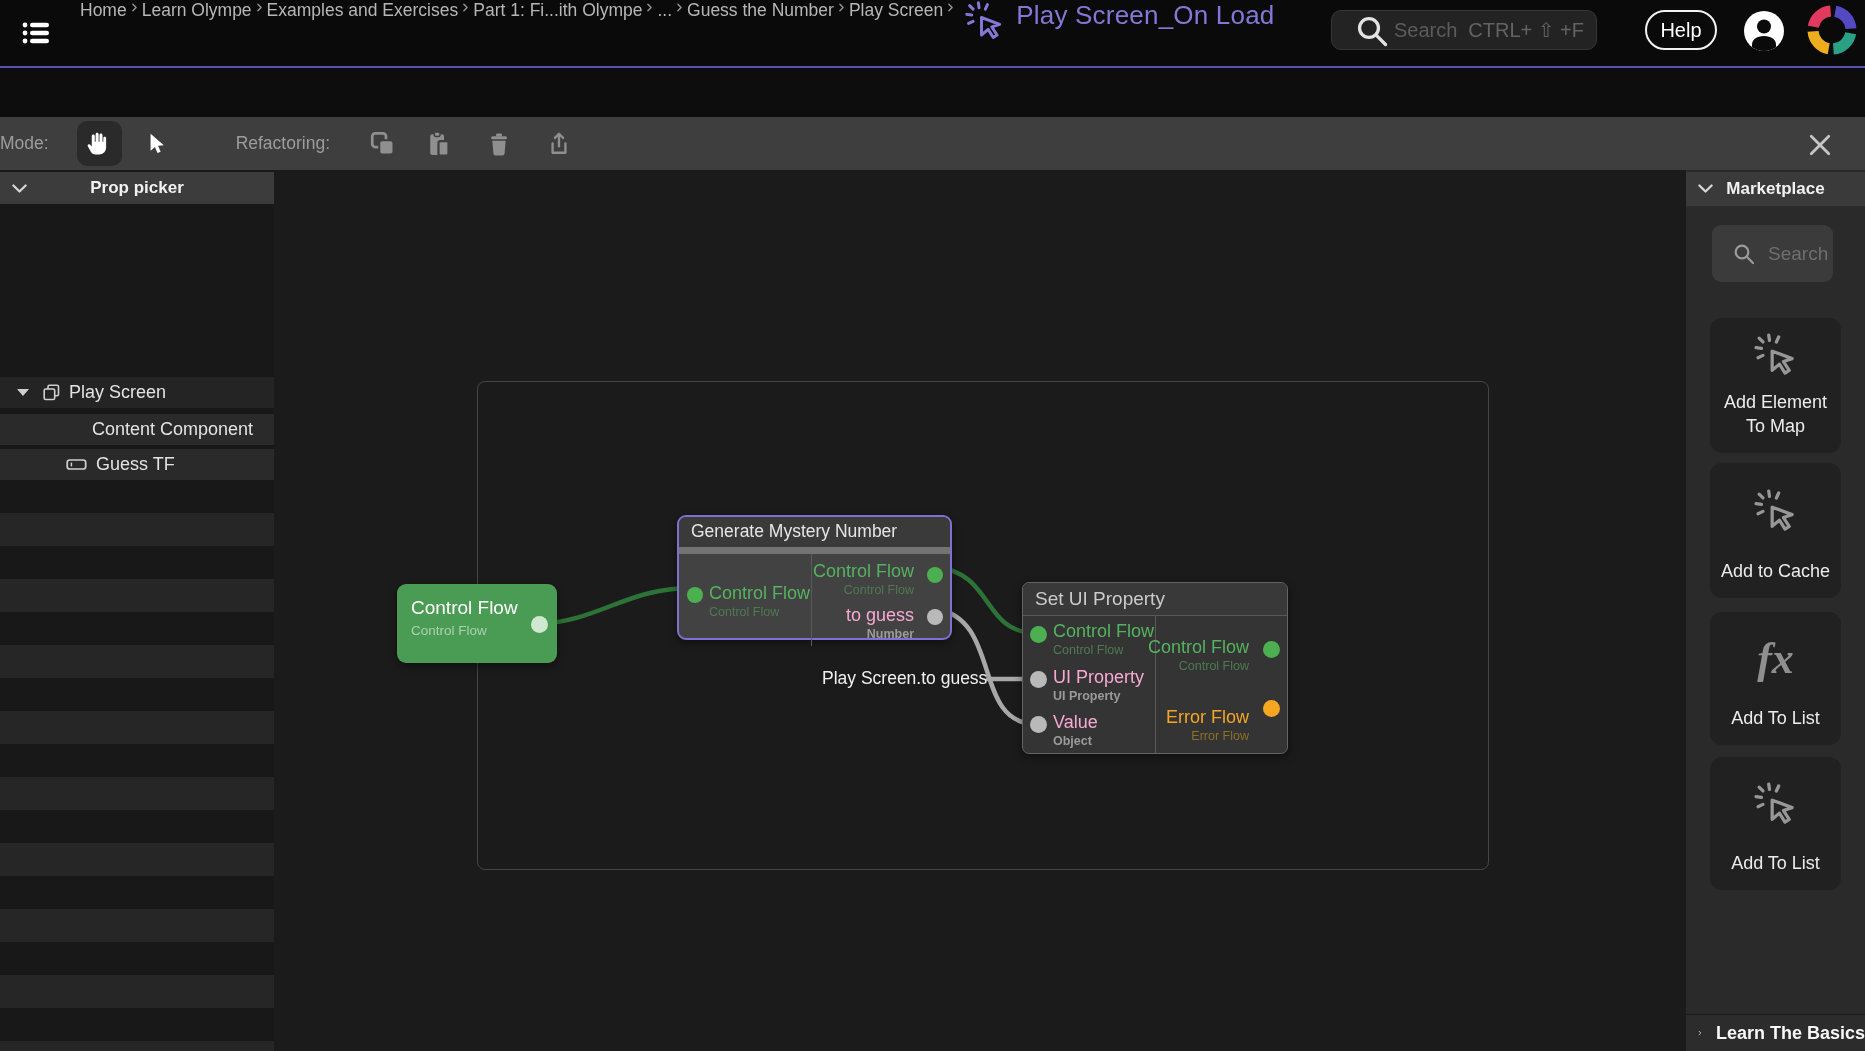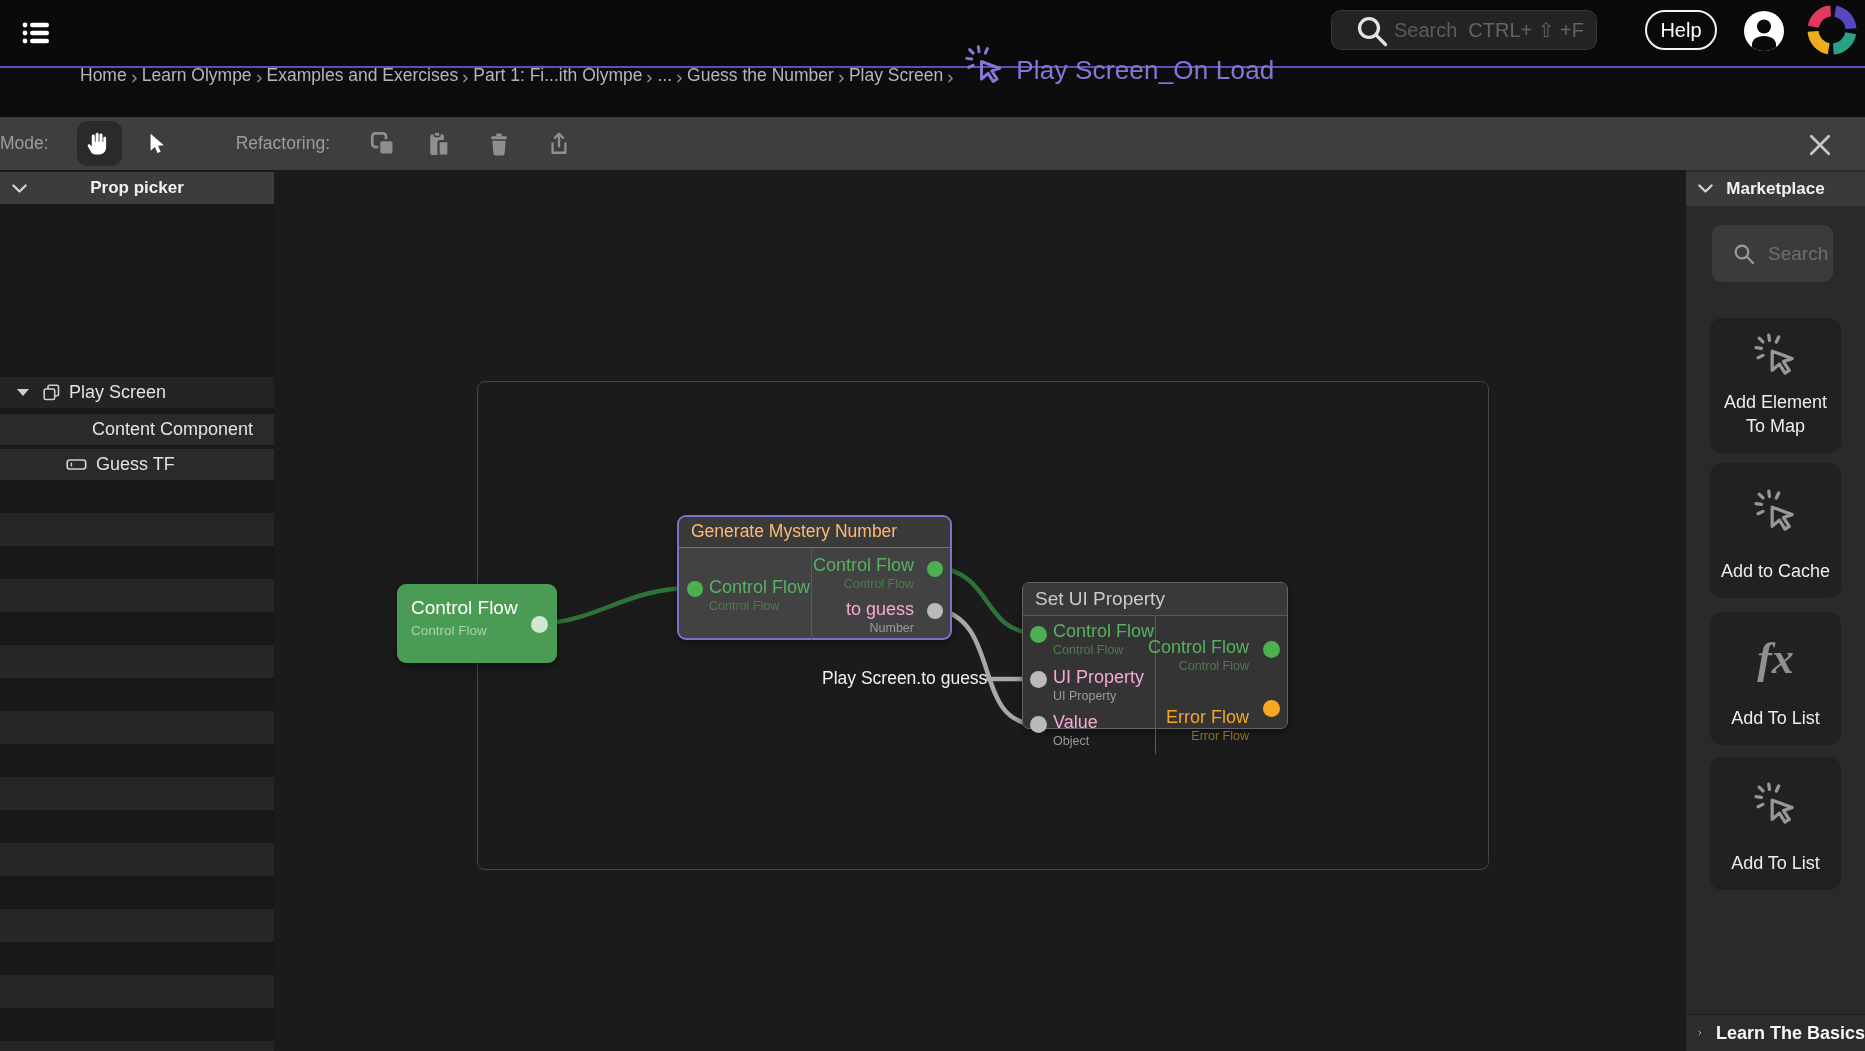--- a/index.html
+++ b/index.html
@@ -9,21 +9,21 @@
     -webkit-font-smoothing:antialiased;
   }
   svg{display:block}
   .hidden-defs{position:absolute;width:0;height:0;overflow:hidden}
 
   
   #topbar{position:absolute;left:0;top:0;width:100%;height:66px;background:#0a0a0b;
           border-bottom:2px solid var(--topbar_underline,#5a4fb8);}
   #hamburger{position:absolute;left:14px;top:13px;width:44px;height:40px;display:flex;
              align-items:center;justify-content:center;cursor:pointer;background:none;border:none;}
-  .crumbs{position:absolute;left:80px;top:0;height:86px;display:flex;align-items:flex-end;
+  .crumbs{position:absolute;left:80px;top:0;height:86px;display:flex;align-items:flex-start;
           gap:2px;z-index:2;white-space:nowrap;}
   .crumb{color:#b6b6b6;font-size:17.5px;cursor:pointer;}
   .sep{width:11px;height:15px;color:#979797;}
   .page-icon{width:42px;height:42px;color:var(--accent_purple,#8478d6);margin-left:6px;}
   .page-title{color:var(--accent_purple,#8478d6);font-size:26px;font-weight:500;margin-left:8px;letter-spacing:.2px;}
 
   #searchbox{position:absolute;left:1331px;top:10px;width:266px;height:40px;background:#232324;
              border:1px solid #363636;border-radius:10px;z-index:1;box-sizing:border-box;}
   #search-input{position:absolute;left:0;top:0;width:100%;height:100%;box-sizing:border-box;background:transparent;
                 border:none;outline:none;padding:0 106px 0 62px;font-family:"Liberation Sans",sans-serif;
@@ -82,48 +82,48 @@
 
   .node{position:absolute;z-index:2;box-sizing:border-box;box-shadow:0 3px 8px rgba(0,0,0,.45);}
   .port{position:absolute;border-radius:50%;cursor:crosshair;}
 
   #node-start{left:397px;top:584px;width:160px;height:79px;background:var(--node_green,#4a9b53);
               border-radius:9px;cursor:grab;}
   #node-start .n-title{position:absolute;left:14px;top:13px;font-size:19px;font-weight:500;color:#ffffff;}
   #node-start .n-sub{position:absolute;left:14px;top:39px;font-size:13.5px;color:#abd2af;}
   #node-start .port-out{right:9px;top:32px;width:17px;height:17px;background:#cfe8d0;}
 
-  .gnode-hdr{height:30px;line-height:29px;background:#3a3a3a;border-bottom:1px solid #737373;
-             color:#fdba74;font-size:17.5px;padding-left:12px;border-radius:7px 7px 0 0;}
+  .gnode-hdr{height:30px;line-height:29px;background:#3a3a3a;border-bottom:7px solid #737373;
+             color:#e5e5e5;font-size:17.5px;padding-left:12px;border-radius:7px 7px 0 0;}
   .node-body{position:relative;}
   .vdiv{position:absolute;top:0;bottom:0;width:1px;background:#5a5a5a;}
   .lbl-green{color:var(--green_label,#55b35f);}
   .sub-green{color:#4e7a52;}
   .lbl-white{color:#f9a8d4;}
-  .sub-gray{color:#9a9a9a;}
+  .sub-gray{color:#9a9a9a;font-weight:bold;}
   .lbl-orange{color:var(--error_orange,#f5a623);}
   .sub-orange{color:#8d7026;}
   .p-lbl{font-size:18px;line-height:18px;}
   .p-sub{font-size:12.5px;line-height:13px;margin-top:4px;}
   .dot-green{background:#4caf50;}
   .dot-gray{background:#b9b9b9;}
   .dot-orange{background:var(--error_orange,#f5a623);}
 
   #node-generate{left:677px;top:515px;width:275px;height:125px;background:#424242;
                  border:2px solid var(--selected_node_border,#7e71d1);border-radius:9px;cursor:grab;}
   #node-generate .node-body{height:92px;}
   #node-generate .vdiv{left:132px;}
   #gen-in1{position:absolute;left:30px;top:30px;}
   #gen-in1-dot{left:8px;top:33px;width:16px;height:16px;}
   #gen-out1{position:absolute;right:36px;top:8px;text-align:right;}
   #gen-out1-dot{right:7px;top:13px;width:16px;height:16px;}
   #gen-out2{position:absolute;right:36px;top:52px;text-align:right;}
   #gen-out2-dot{right:7px;top:55px;width:16px;height:16px;}
 
-  #node-setui{left:1022px;top:582px;width:266px;height:147px;background:#343434;
+  #node-setui{left:1022px;top:582px;width:266px;height:172px;background:#343434;
               border:1px solid #646464;border-radius:7px;cursor:grab;}
   #node-setui .gnode-hdr{height:32px;line-height:32px;background:#393939;border-bottom:1px solid #585858;
                          font-size:19px;color:#cbcbcb;border-radius:6px 6px 0 0;}
   #node-setui .node-body{height:138px;}
   #node-setui .vdiv{left:132px;}
   #sui-in1{position:absolute;left:30px;top:6px;}
   #sui-in1-dot{left:7px;top:10px;width:17px;height:17px;}
   #sui-in2{position:absolute;left:30px;top:52px;}
   #sui-in2-dot{left:7px;top:55px;width:17px;height:17px;}
   #sui-in3{position:absolute;left:30px;top:97px;}

